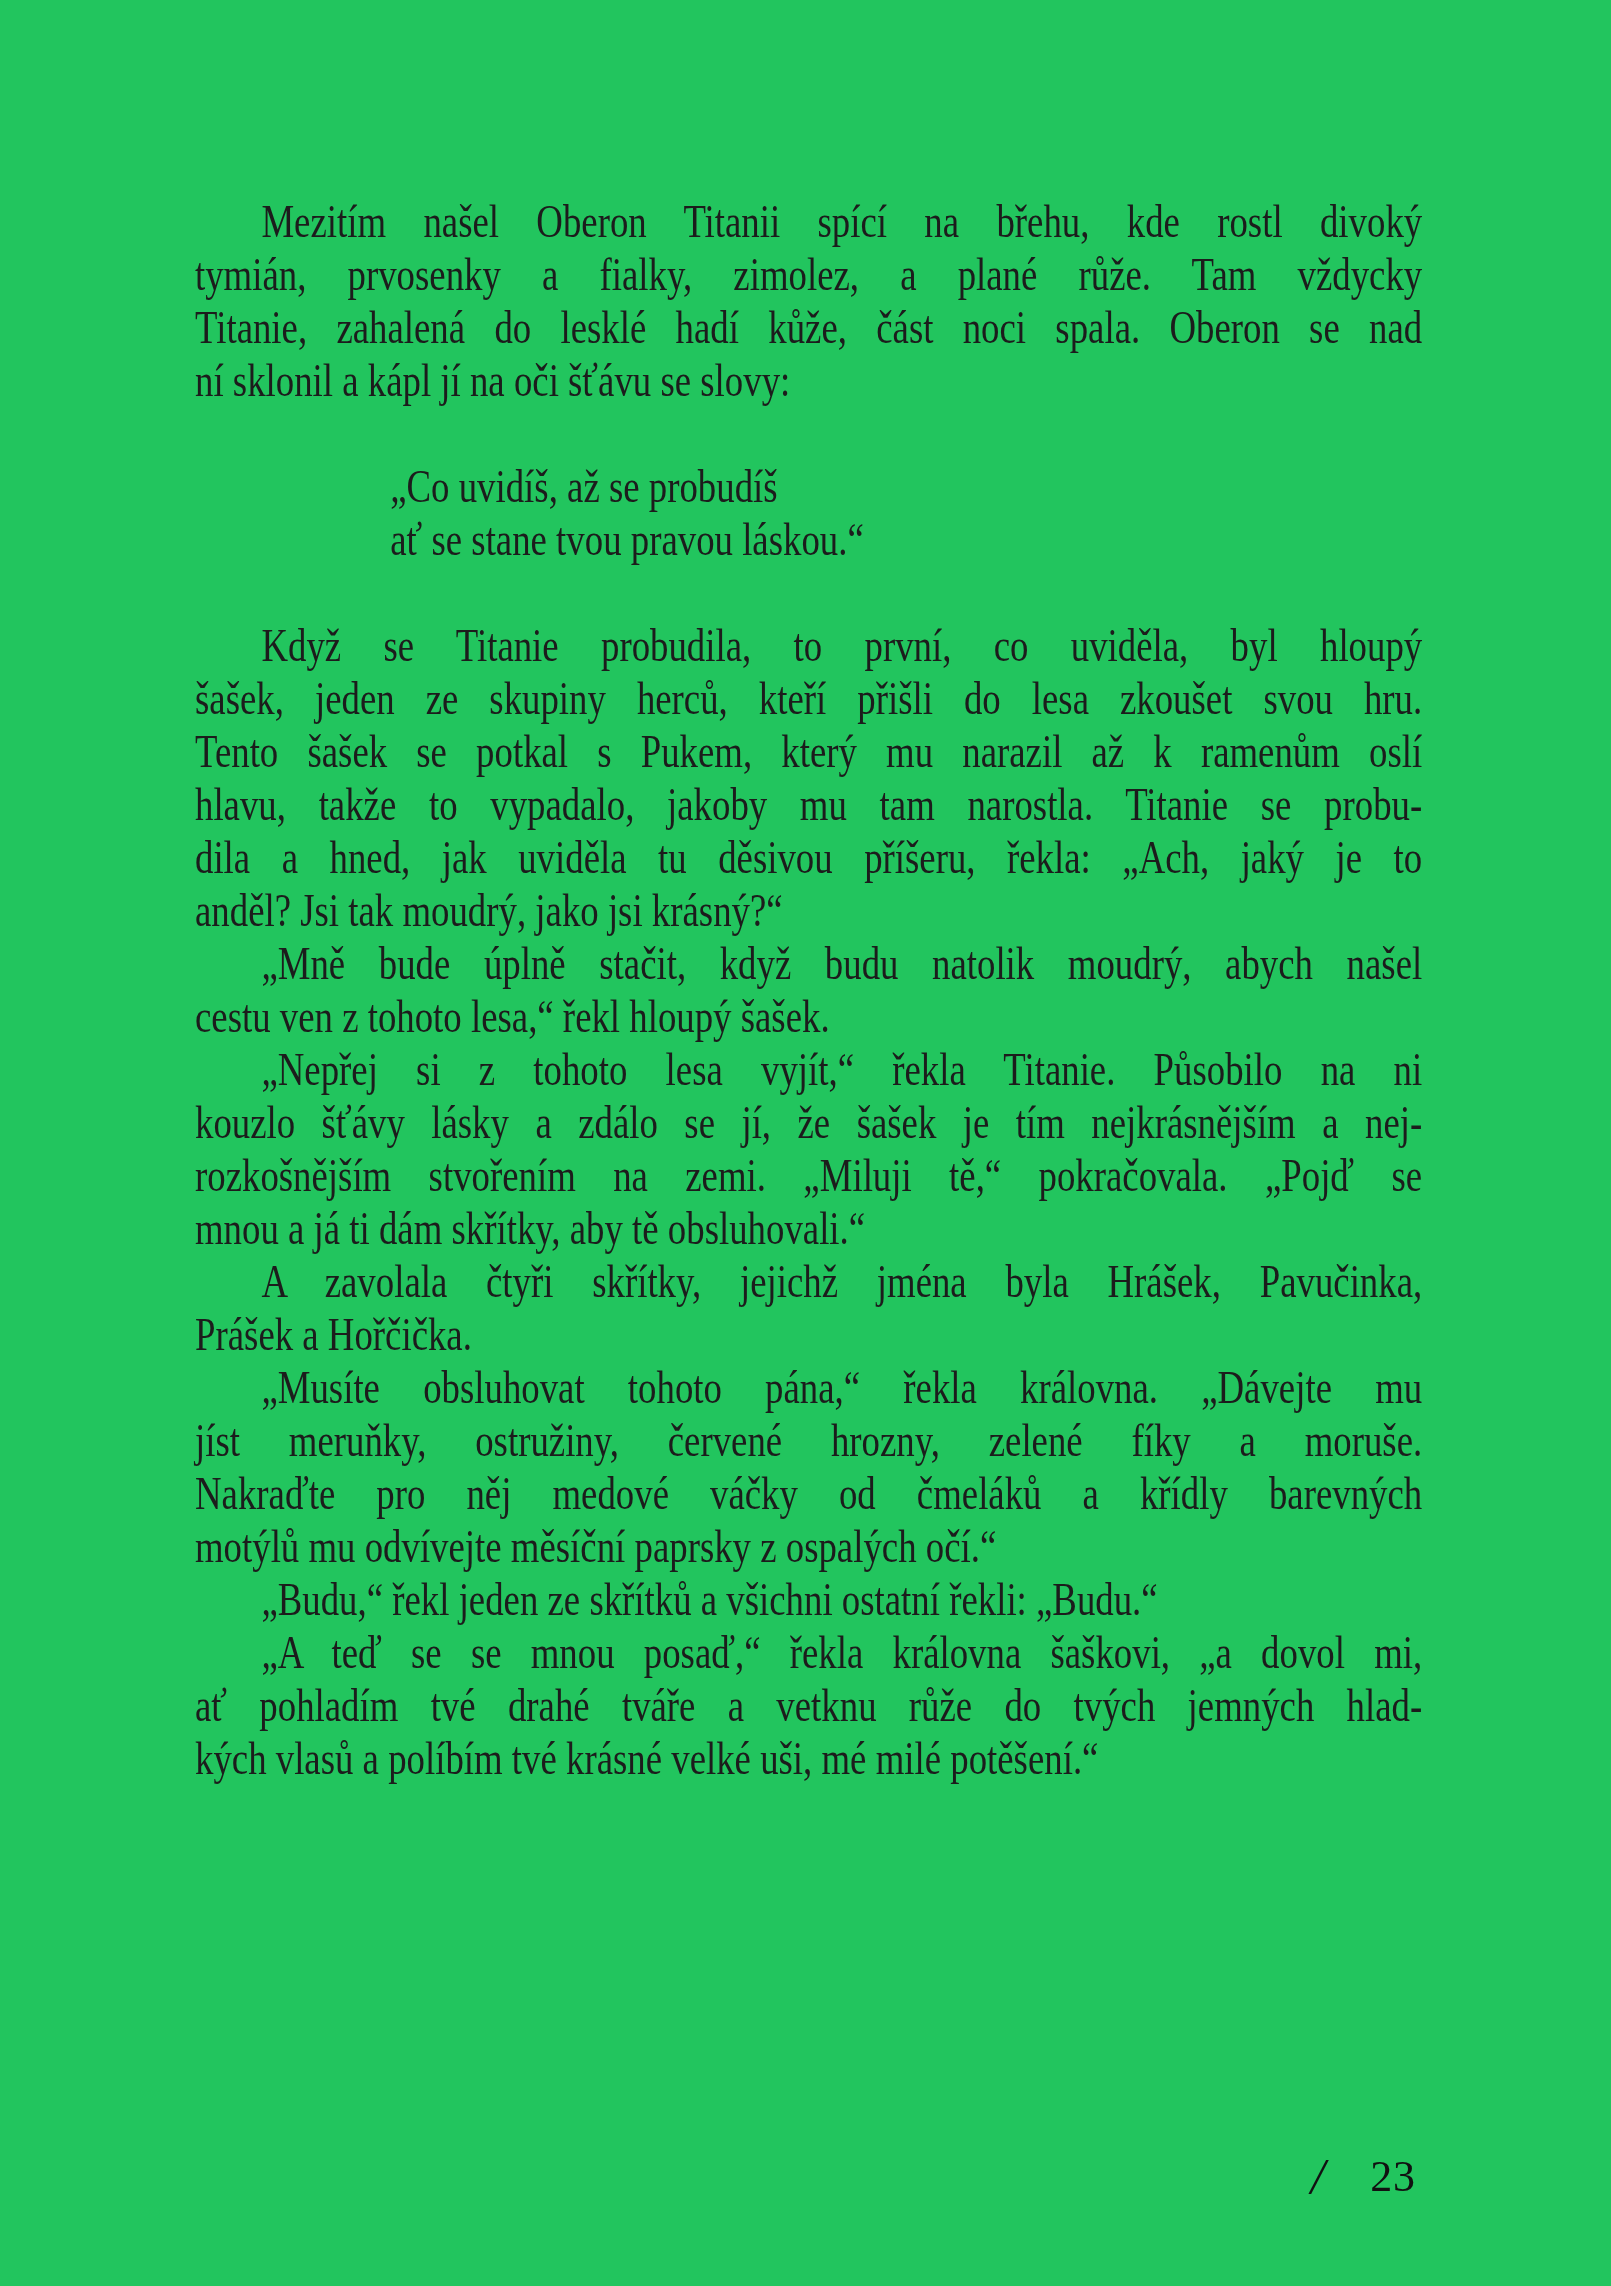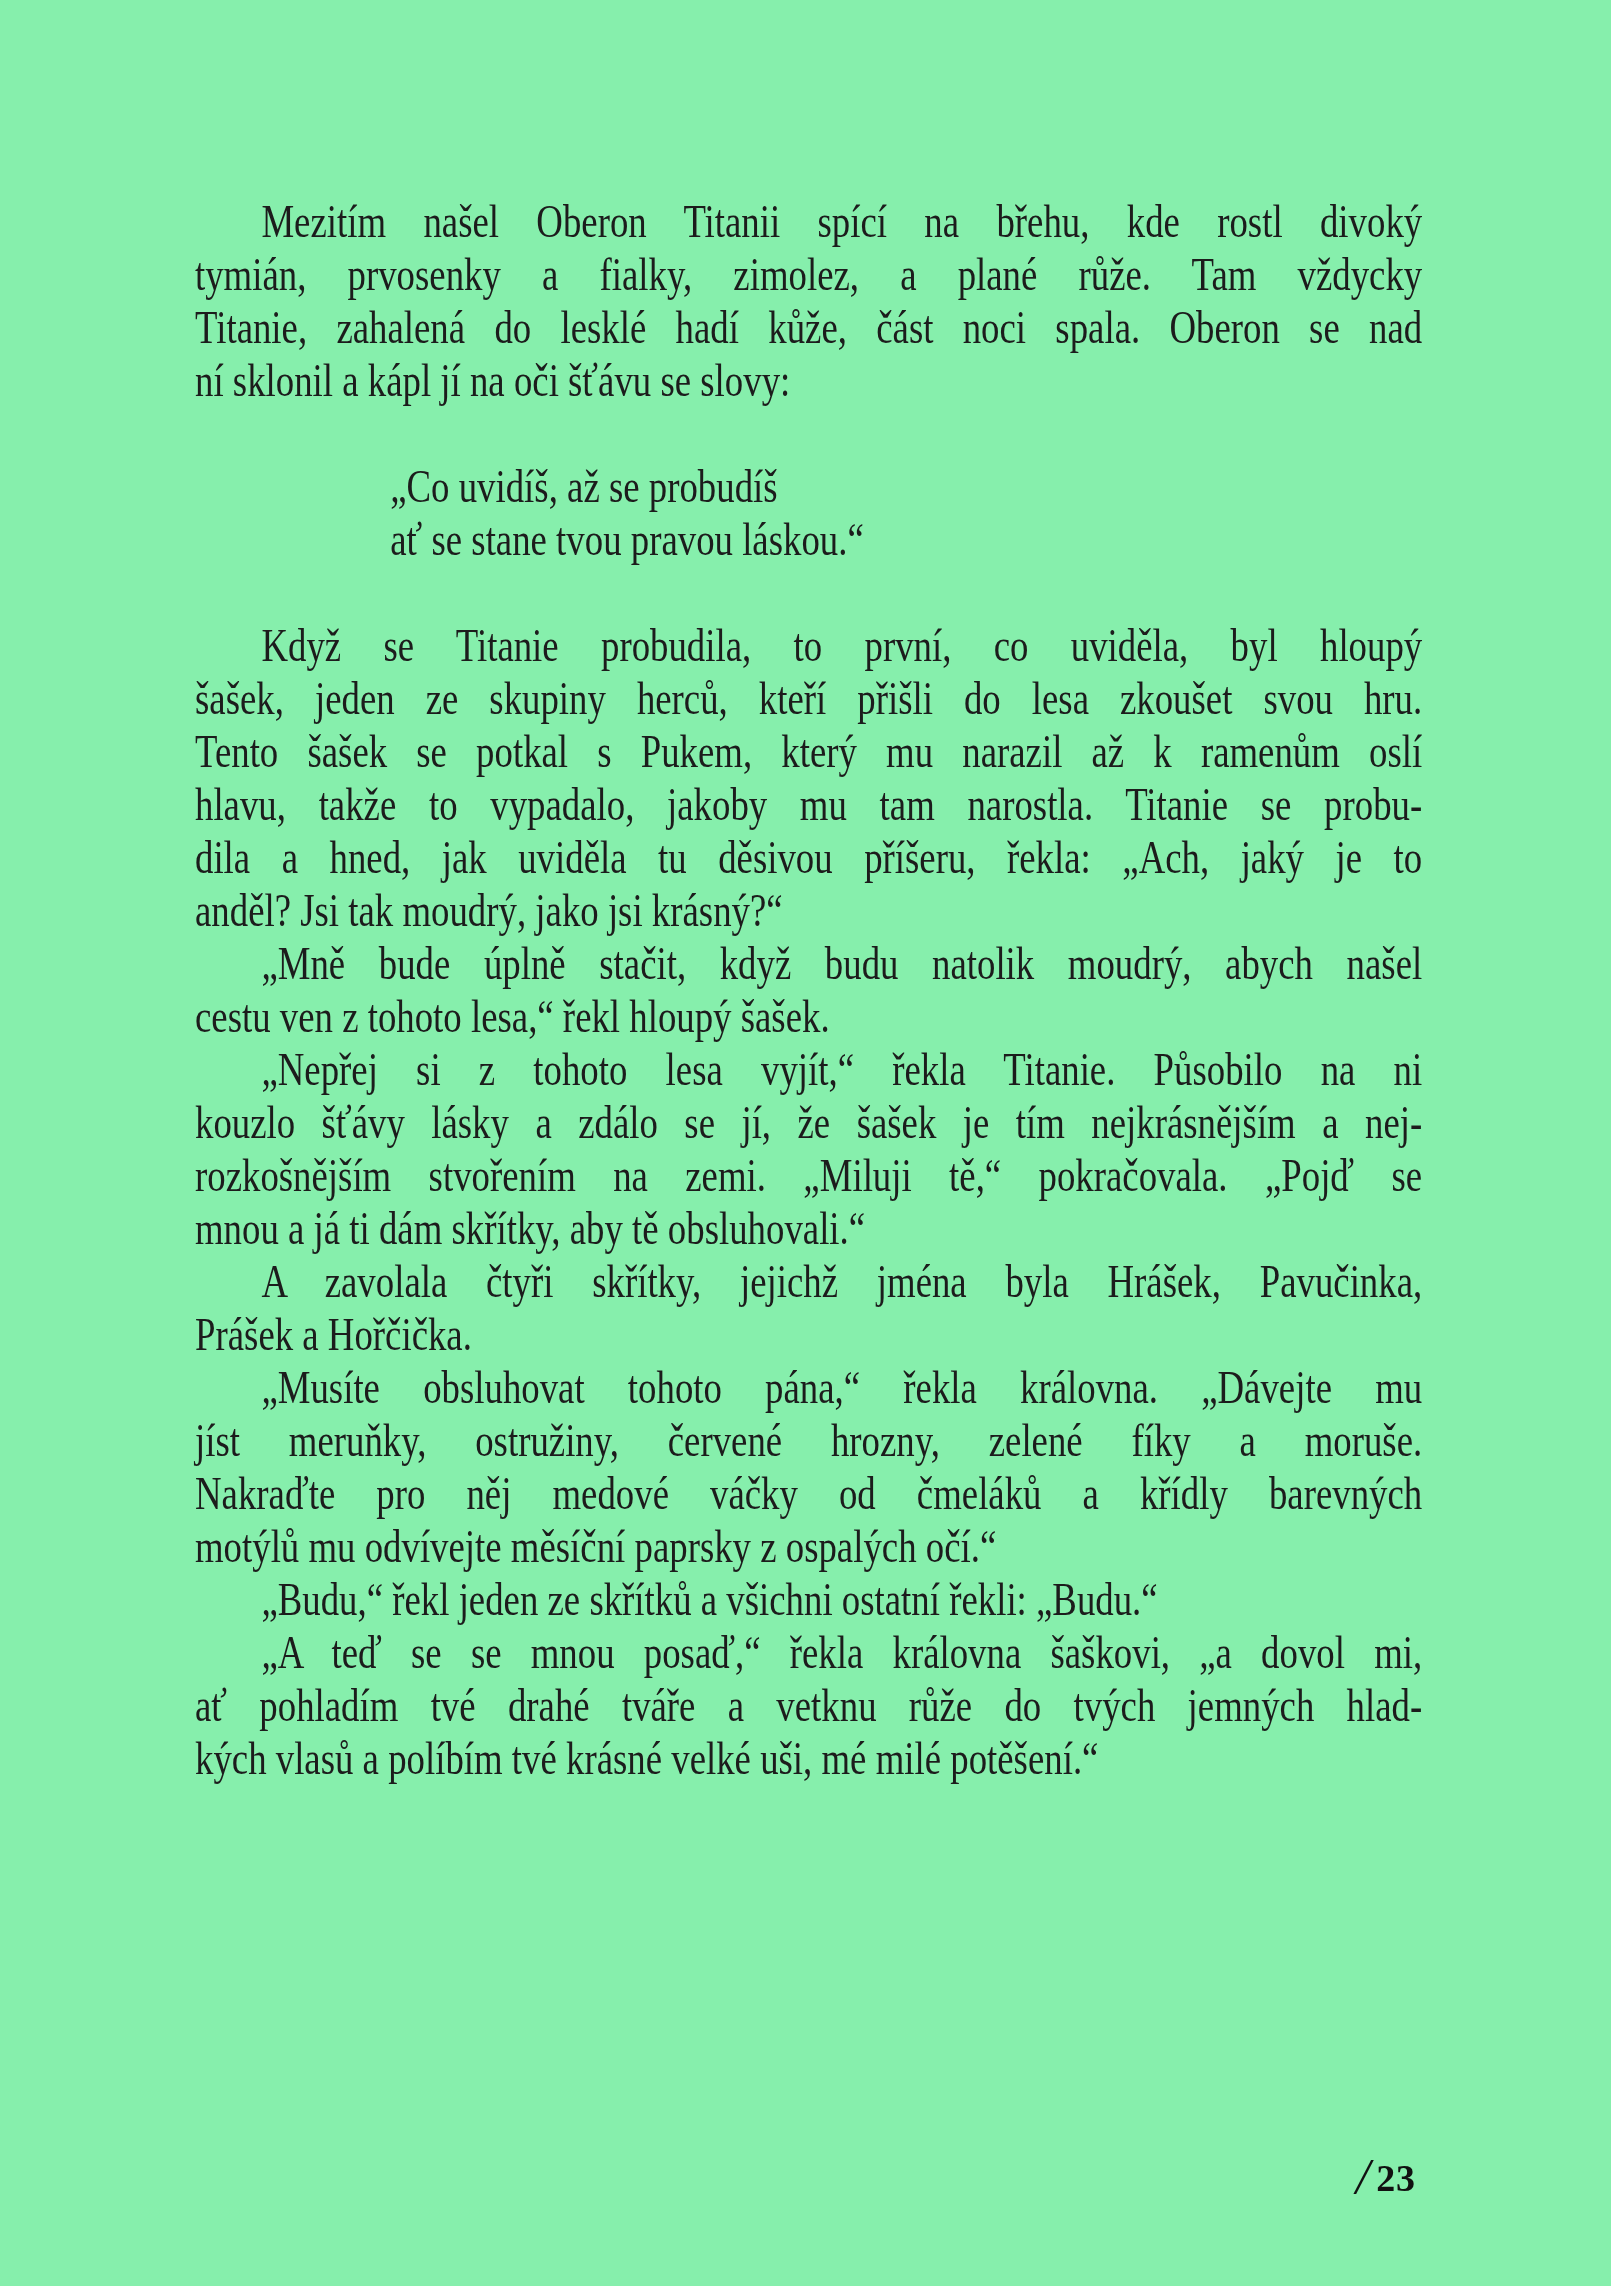--- a/index.html
+++ b/index.html
@@ -1,20 +1,20 @@
 <!DOCTYPE html>
 <html style="font-size:14.7px"><head>
 <meta charset="utf-8">
 <style>
   html, body { margin: 0; padding: 0; background: #ffffff; }
   .page {
     position: relative;
     width: 1612px;
     height: 2287px;
-    background: #86efac;
+    background: #22c55e;
     overflow: hidden;
   }
   .text-block {
     position: absolute;
     left: 195px;
     top: 195px;
     width: 1534px;               
     transform: scaleX(0.8);      
     transform-origin: 0 0;
     font-family: "Liberation Serif", serif;
@@ -37,23 +37,24 @@
     white-space: nowrap;
   }
   .pn-slash {
     font-style: italic;
     font-weight: 400;
     font-size: 51px;
     margin-right: 6.4px;
     vertical-align: -1.8px;
   }
   .pn-num {
-    font-weight: 700;
-    font-size: 38px;
+    font-weight: 400;
+    font-size: 44px;
     letter-spacing: 0.9px;
+    margin-left: 39px;
   }
 </style>
 </head>
 <body>
 
 <div class="page">
 
   <div class="text-block">
 
   <div class="para body">

